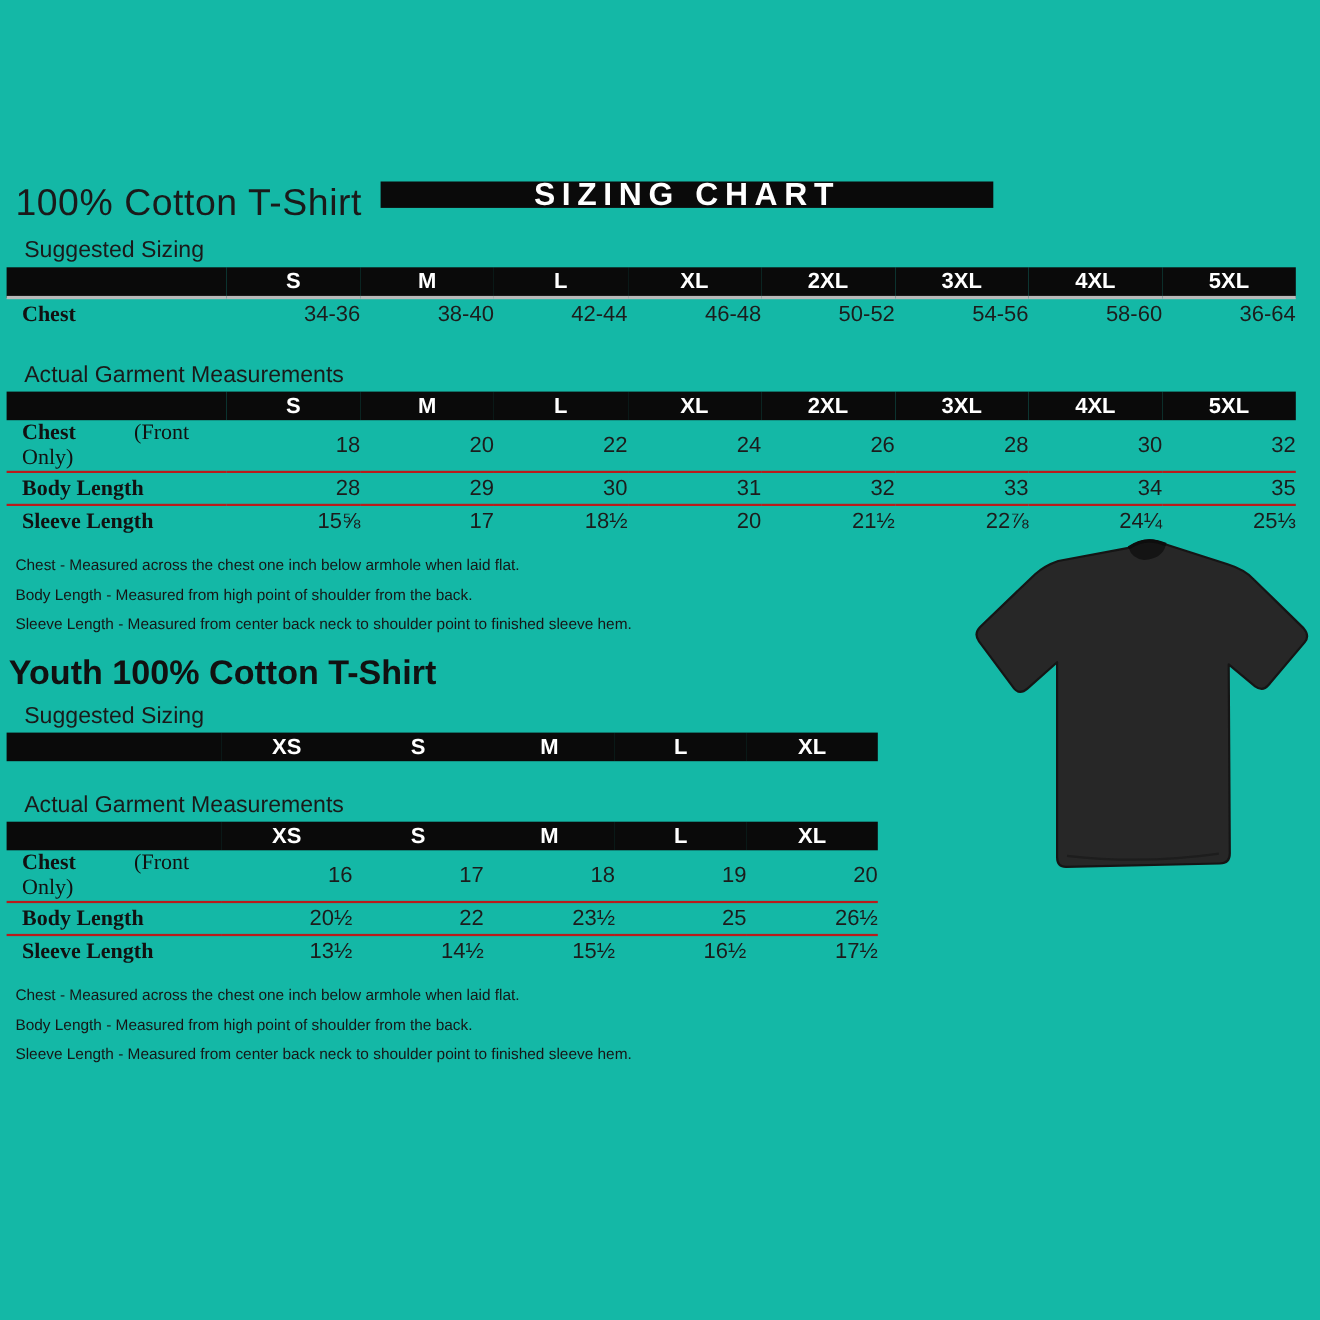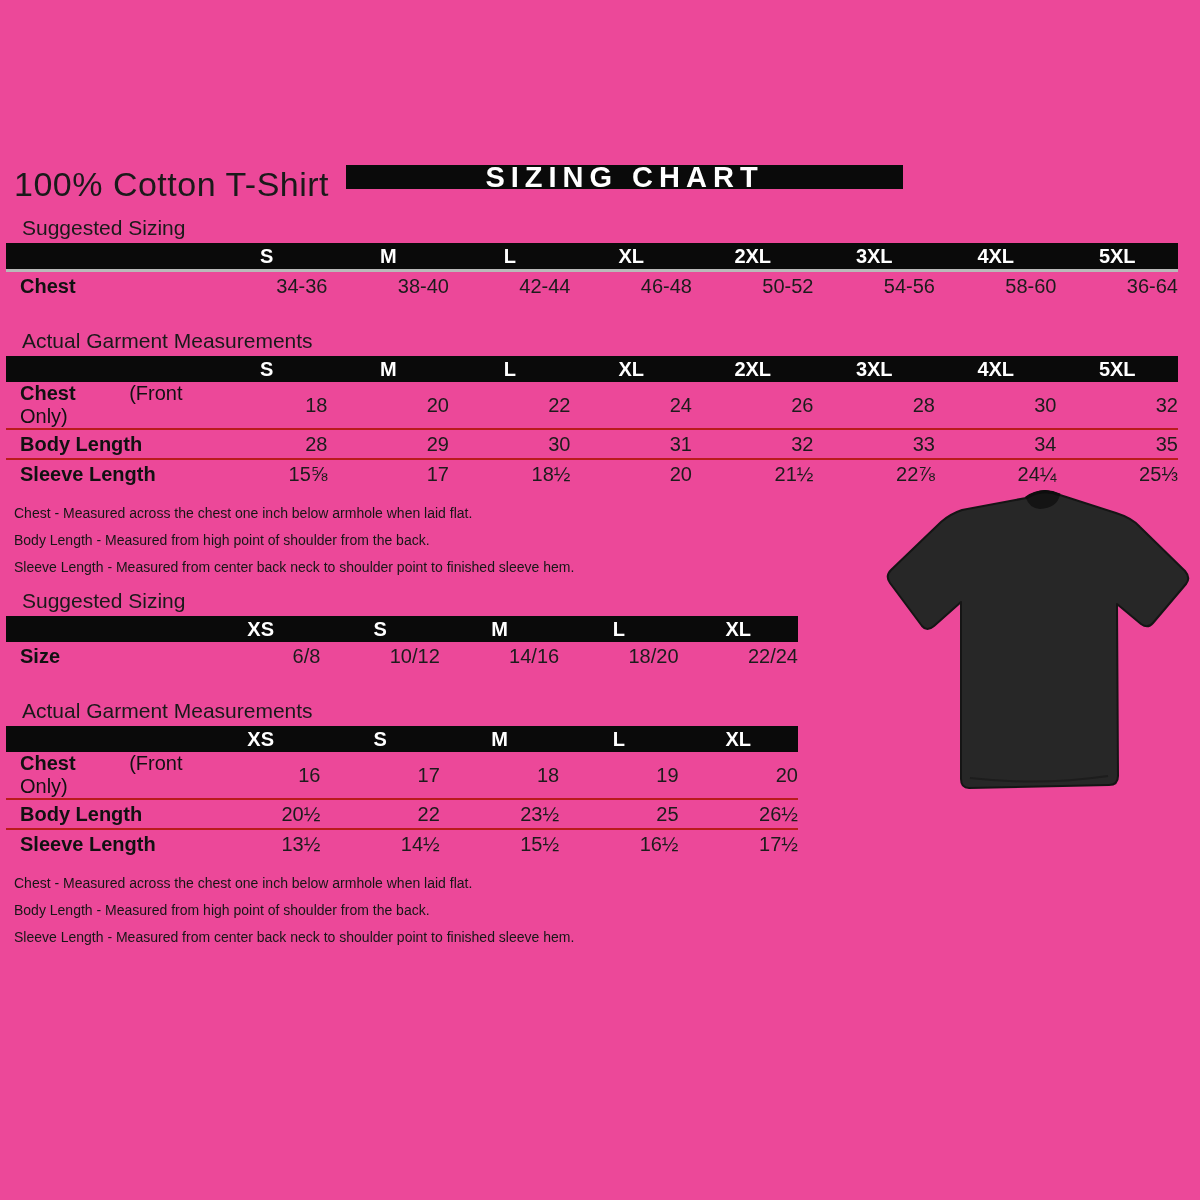--- a/index.html
+++ b/index.html
@@ -1,36 +1,36 @@
 <!DOCTYPE html>
 <html><head>
 <meta charset="utf-8">
 <style>
   html,body{margin:0;padding:0;background:#fff;}
   body{font-family:"Liberation Sans","DejaVu Sans",sans-serif;color:#111;}
-  .canvas{position:relative;width:1200px;height:1200px;background:#ec4899;overflow:hidden;}
+  .canvas{position:relative;width:1200px;height:1200px;background:#14b8a6;overflow:hidden;}
   .content{position:absolute;left:6px;top:163px;width:1188px;}
 
   .title-row{position:relative;height:44px;}
   h1.title{font-size:34px;font-weight:400;margin:0 0 0 8px;line-height:42px;letter-spacing:.5px;color:#1a1a1a;}
   .banner{position:absolute;left:340px;top:2px;width:557px;height:24px;background:#0a0a0a;
           display:flex;align-items:center;justify-content:center;}
   .banner span{color:#fff;font-weight:700;font-size:29px;letter-spacing:6px;}
 
   .section-label{font-size:21px;margin:9px 0 3px 16px;color:#1a1a1a;}
   .section-label.tight{margin-top:6px;}
 
   table{border-collapse:collapse;table-layout:fixed;}
   .tbl-adult{width:1172px;}
   .tbl-youth{width:792px;}
   th{background:#0a0a0a;color:#fff;font-size:20px;font-weight:700;height:26px;padding:0;text-align:center;}
   .tbl-sugg-adult th{border-bottom:3px solid #b9b9b9;}
   td{font-size:20px;color:#1c1c1c;text-align:right;height:29px;padding:0;}
   .tbl-actual td{height:28px;}
-  td.rl{text-align:left;padding-left:14px;font-weight:700;color:#111;}
+  td.rl{text-align:left;padding-left:14px;font-weight:700;color:#111;font-family:Liberation Serif, serif;}
   td.rl .sfx{font-weight:400;margin-left:48px;}
   .tbl-actual tr.rule td{border-top:2px solid #b91c1c;}
 
   .notes{margin:12px 0 0 0;}
   .note{font-size:14px;line-height:26px;margin:0 0 1px 8px;color:#161616;}
 
   h2.youth-title{font-size:31px;font-weight:700;margin:14px 0 0 2px;line-height:36px;color:#111;}
 
   .gap-lg{height:22px;}
 
@@ -150,47 +150,40 @@
       </tr>
       </tbody>
     </table>
 
     <div class="notes">
       <p class="note">Chest - Measured across the chest one inch below armhole when laid flat.</p>
       <p class="note">Body Length - Measured from high point of shoulder from the back.</p>
       <p class="note">Sleeve Length - Measured from center back neck to shoulder point to finished sleeve hem.</p>
     </div>
 
+    <h2 class="youth-title">Youth 100% Cotton T-Shirt</h2>
 
     <div class="section-label">Suggested Sizing</div>
     <table class="tbl-youth">
       <colgroup>
           <col style="width:195px">
           <col>
           <col>
           <col>
           <col>
           <col>
         </colgroup>
       <tbody>
       <tr>
         <th></th>
         <th>XS</th>
         <th>S</th>
         <th>M</th>
         <th>L</th>
         <th>XL</th>
-      </tr>
-      <tr>
-        <td class="rl"><span>Size</span><span class="sfx"></span></td>
-        <td>6/8</td>
-        <td>10/12</td>
-        <td>14/16</td>
-        <td>18/20</td>
-        <td>22/24</td>
       </tr>
       </tbody>
     </table>
 
     <div class="gap-lg"></div>
 
     <div class="section-label tight">Actual Garment Measurements</div>
     <table class="tbl-youth tbl-actual">
       <colgroup>
           <col style="width:195px">

